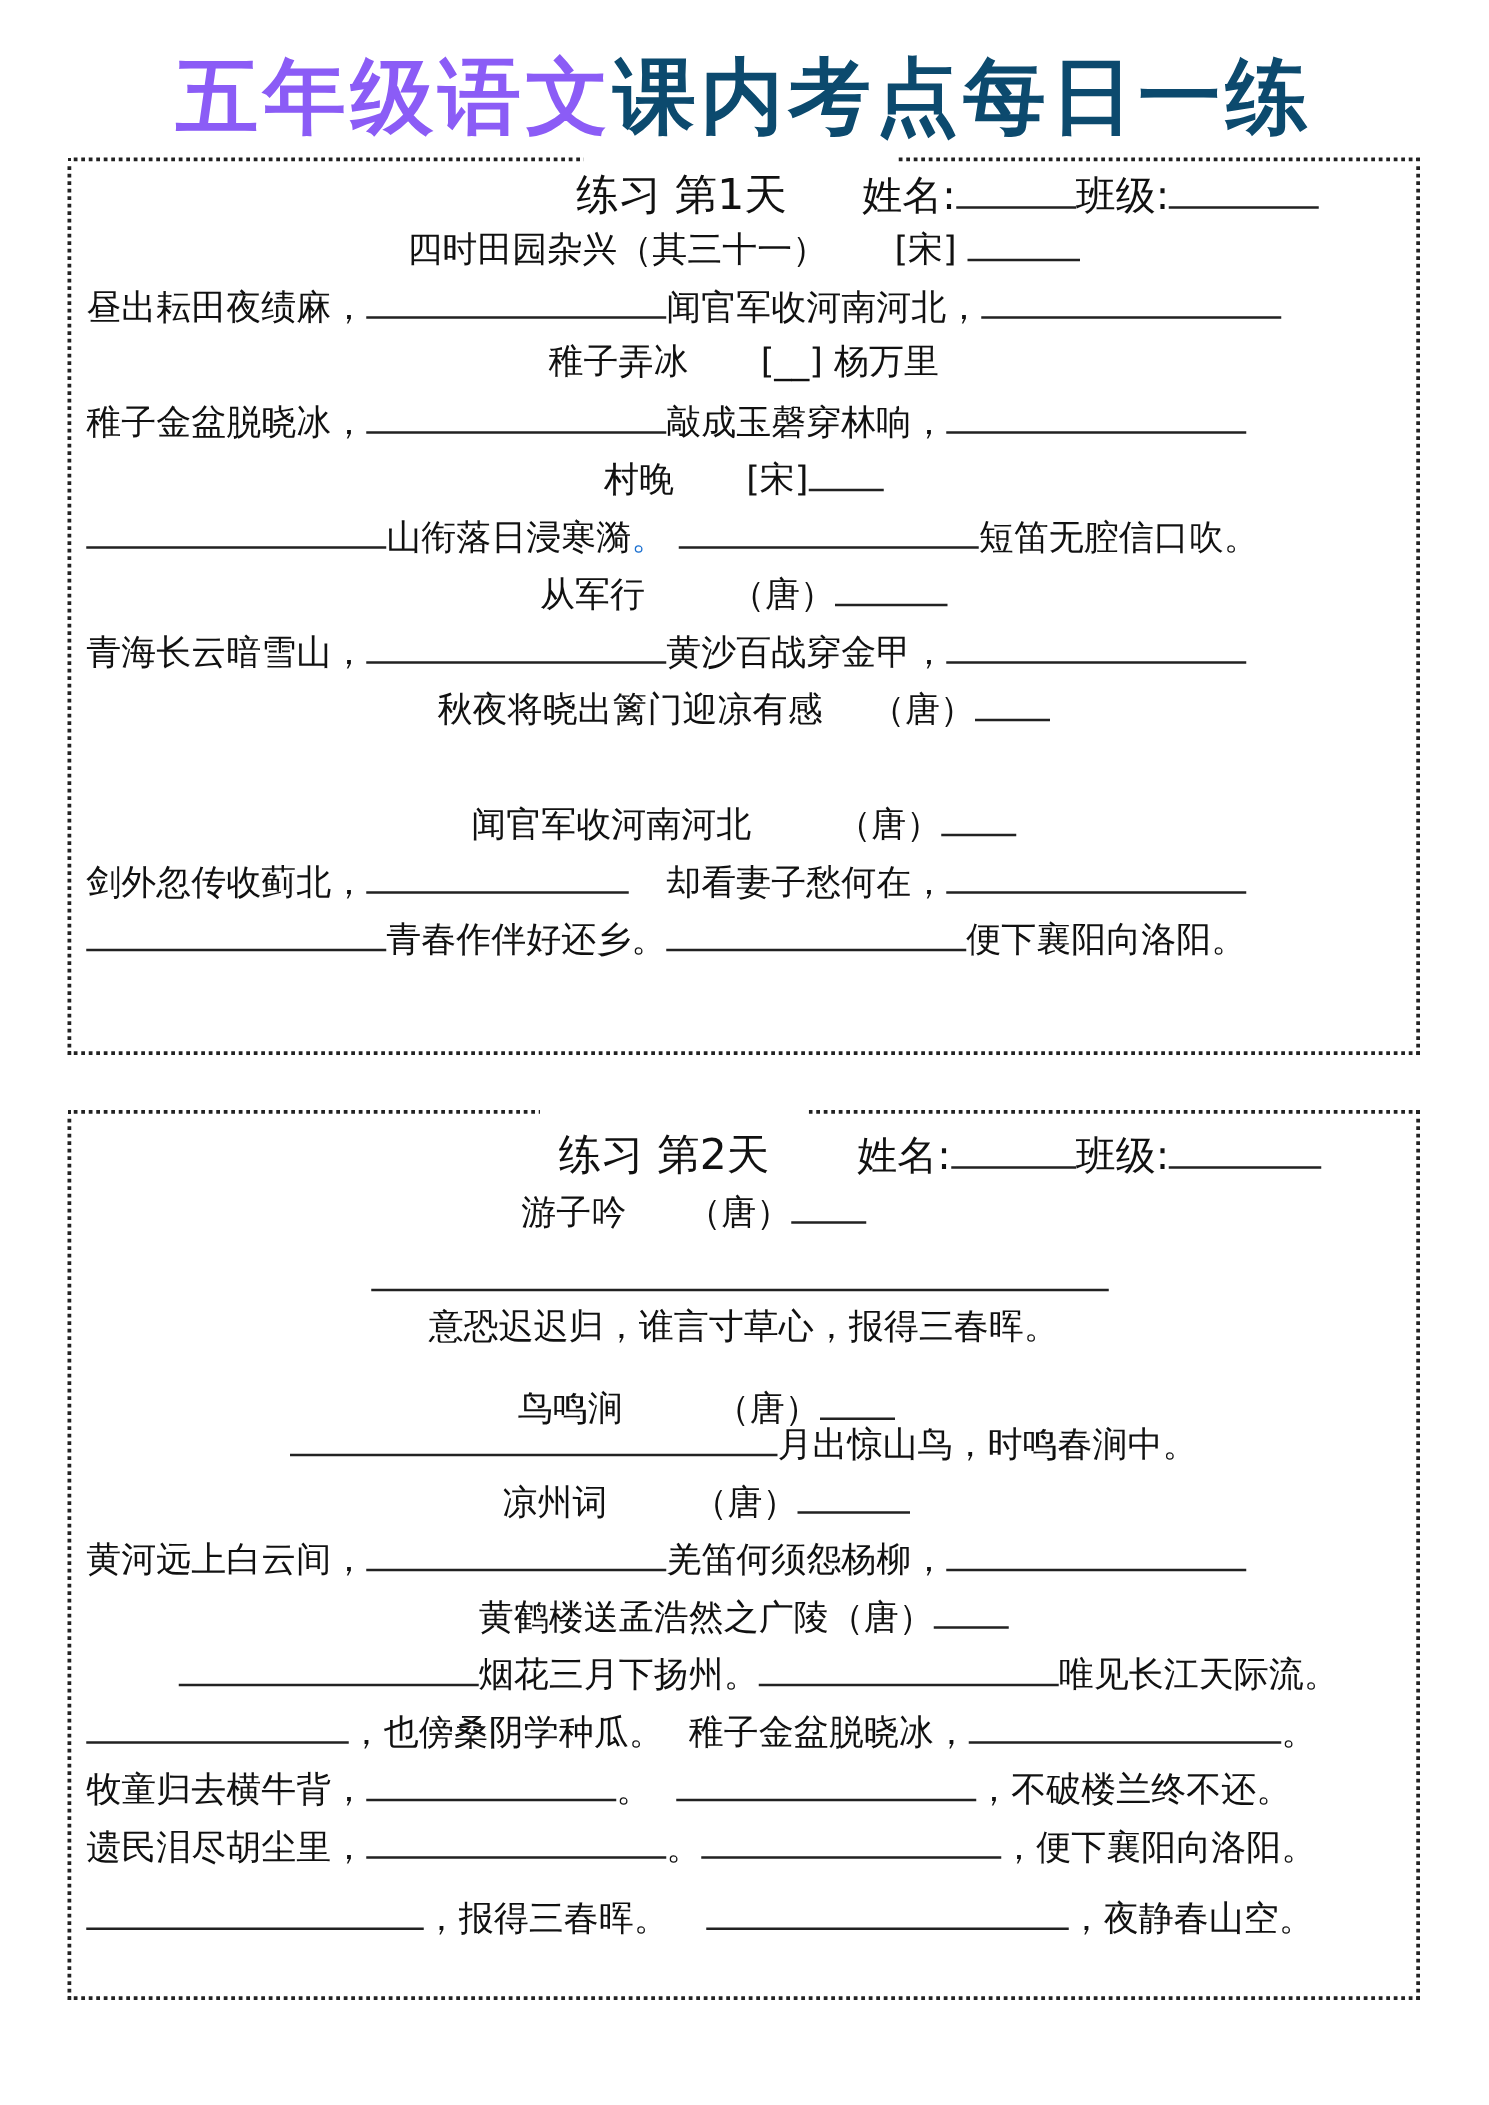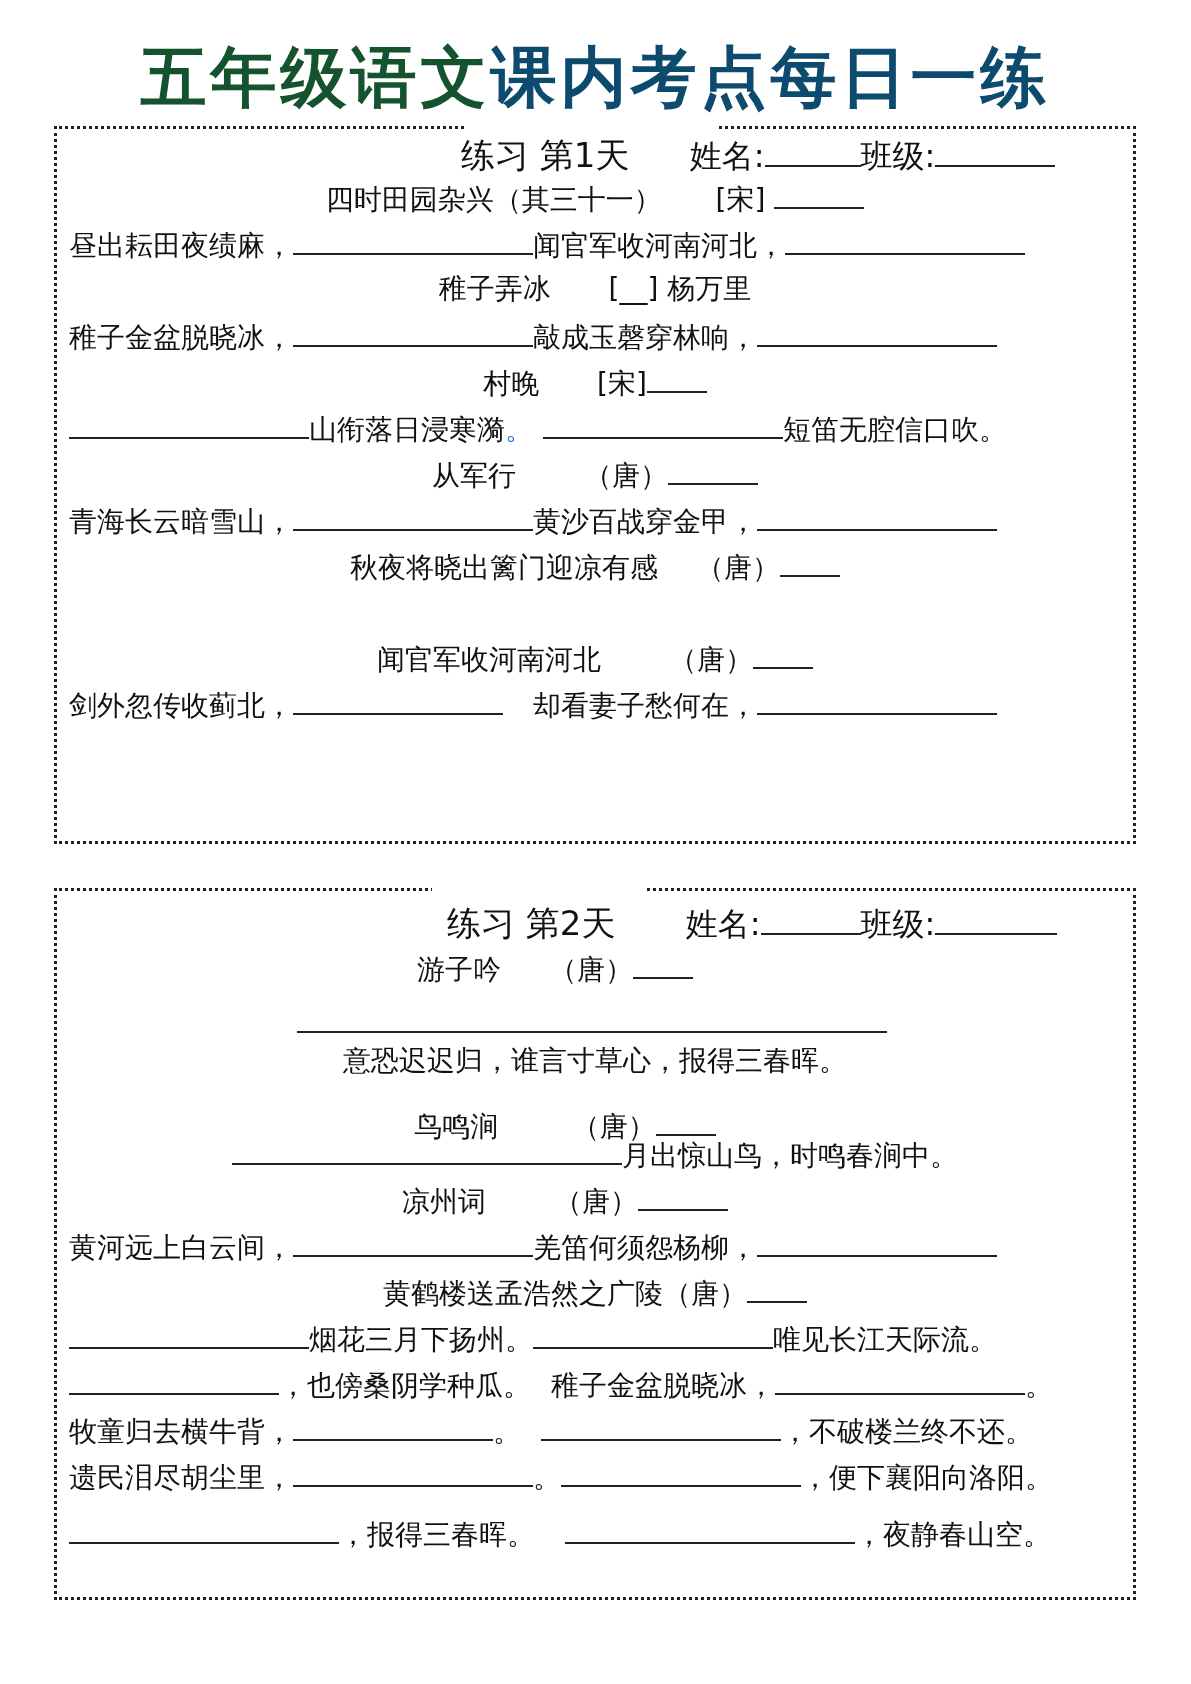--- a/index.html
+++ b/index.html
@@ -5,21 +5,21 @@
   html, body { margin: 0; padding: 0; background: #ffffff; }
   body {
     width: 1191px; height: 1684px; position: relative; overflow: hidden;
     font-family: "DejaVu Sans", "Liberation Sans", sans-serif;
     color: #111;
   }
   .title {
     position: absolute; left: 0; top: 38px; width: 1191px; text-align: center;
     font-size: 66px; font-weight: bold; letter-spacing: 4px; line-height: 80px;
   }
-  .title .black { color: #14532d; }
+  .title .black { color: #8b5cf6; }
   .title .red { color: #0c4a6e; }
 
   .box {
     position: absolute; left: 54px; width: 1082px;
     border: 3px dotted #222; box-sizing: border-box;
   }
   .box1 { top: 126px; height: 718px; }
   .box2 { top: 888px; height: 712px; }
   .gap {
     position: absolute; background: #fff; height: 6px;
@@ -100,20 +100,23 @@
   </div>
 
   <div class="line center" style="top:508px;">
     <span>闻官军收河南河北</span>
     <span style="display:inline-block;width:50px;"></span>
     <span>（唐）</span><span class="blank" style="width:60px;"></span>
   </div>
   <div class="line" style="top:554px; left:12px;">
     <span>剑外忽传收蓟北，</span><span class="blank" style="width:210px; margin-right:30px;"></span><span>却看妻子愁何在，</span><span class="blank" style="width:240px;"></span>
   </div>
+  <div class="line" style="top:600px; left:12px;">
+    <span class="blank" style="width:240px;"></span><span>青春作伴好还乡。</span><span class="blank" style="width:240px;"></span><span>便下襄阳向洛阳。</span>
+  </div>
 </div>
 
 <div class="box box2">
   <div class="gap" style="left:375px; top:-5px; width:215px;"></div>
 
   <div class="header" style="left:390px; top:12px;">
     <span class="hdr-title">练习   第2天</span>
     <span style="display:inline-block;width:50px;"></span>
     <span>姓名:</span><span class="blank" style="width:100px;"></span><span>班级:</span><span class="blank" style="width:122px;"></span>
   </div>
@@ -144,21 +147,21 @@
     <span style="display:inline-block;width:50px;"></span>
     <span>（唐）</span><span class="blank" style="width:90px;"></span>
   </div>
   <div class="line" style="top:334px; left:12px;">
     <span>黄河远上白云间，</span><span class="blank" style="width:240px;"></span><span>羌笛何须怨杨柳，</span><span class="blank" style="width:240px;"></span>
   </div>
 
   <div class="line center" style="top:380px;">
     <span>黄鹤楼送孟浩然之广陵</span><span>（唐）</span><span class="blank" style="width:60px;"></span>
   </div>
-  <div class="line" style="top:426px; left:12px;">
+  <div class="line" style="top:426px; left:12px;text-align:center;">
     <span class="blank" style="width:240px;"></span><span>烟花三月下扬州。</span><span class="blank" style="width:240px;"></span><span>唯见长江天际流。</span>
   </div>
 
   <div class="line" style="top:472px; left:12px;">
     <span class="blank" style="width:210px;"></span><span>，也傍桑阴学种瓜。</span><span style="display:inline-block;width:20px;"></span><span>稚子金盆脱晓冰，</span><span class="blank" style="width:250px;"></span><span>。</span>
   </div>
   <div class="line" style="top:518px; left:12px;">
     <span>牧童归去横牛背，</span><span class="blank" style="width:200px;"></span><span>。</span><span style="display:inline-block;width:20px;"></span><span class="blank" style="width:240px;"></span><span>，不破楼兰终不还。</span>
   </div>
   <div class="line" style="top:564px; left:12px;">

